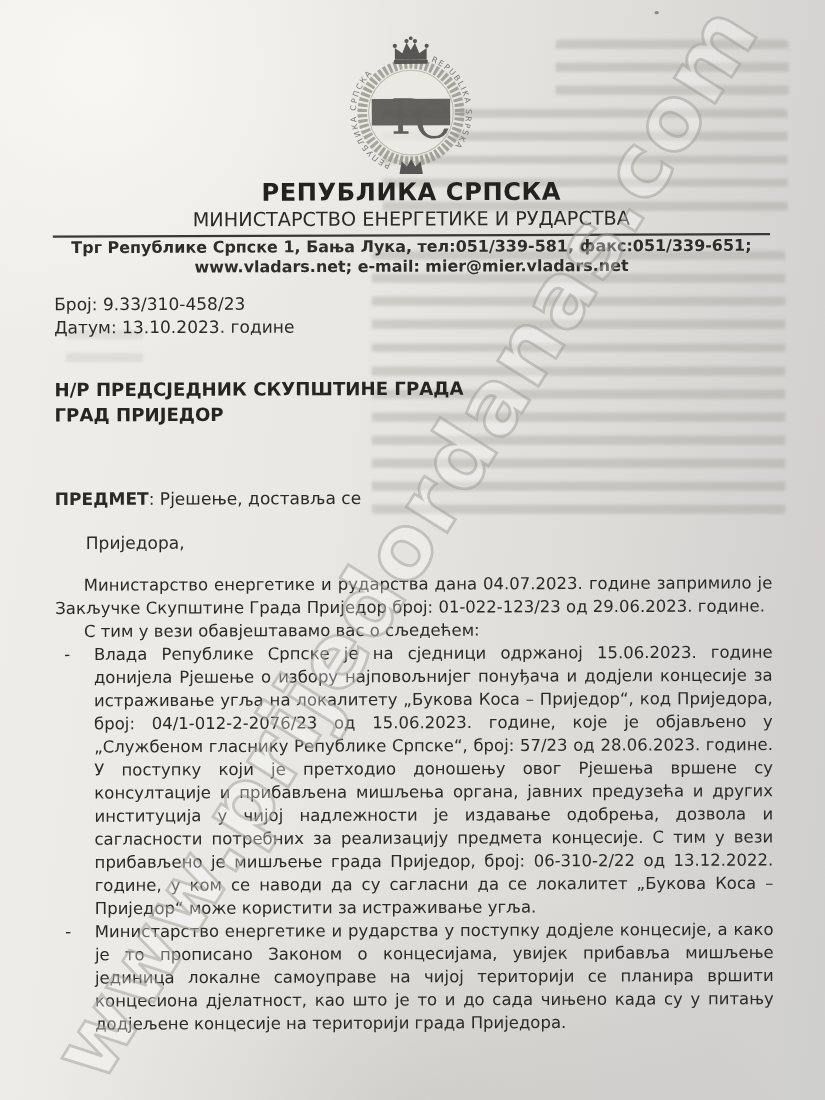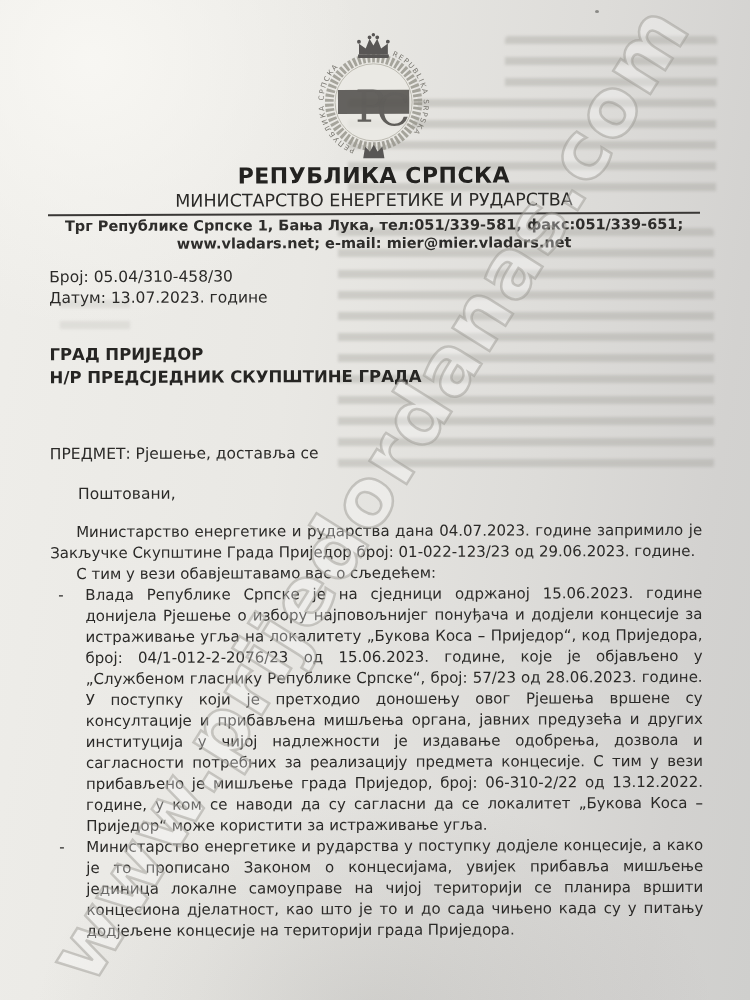--- a/index.html
+++ b/index.html
@@ -32,21 +32,21 @@
   .hdr-rule{position:absolute;top:213px;left:49px;width:652px;height:2px;background:#3a3836;}
   .hdr-addr1{position:absolute;top:217px;left:0;width:100%;text-align:center;
     font-size:14.5px;font-weight:bold;color:#2e2d2b;}
   .hdr-addr2{position:absolute;top:235px;left:0;width:100%;text-align:center;
     font-size:14.5px;font-weight:bold;color:#2e2d2b;}
 
   .meta{position:absolute;top:266px;left:50px;font-size:15.5px;line-height:21px;color:#2b2a28;}
   .addressee{position:absolute;top:343px;left:50px;font-size:16.5px;font-weight:bold;
     line-height:22.5px;color:#262523;}
   .subject{position:absolute;top:444px;left:50px;font-size:15.5px;color:#2b2a28;}
-  .subject .lbl{font-weight:normal;}
+  .subject .lbl{font-weight:bold;}
   .salutation{position:absolute;top:484px;left:78px;font-size:15.5px;color:#2b2a28;}
 
   .bodytext{position:absolute;top:521px;left:50px;width:652px;
     font-size:15px;line-height:21px;text-align:justify;color:#2b2a28;}
   .bodytext p{margin:0;text-indent:26px;}
   .bullet{display:flex;}
   .bullet .marker{width:35px;flex:0 0 35px;padding-left:8px;box-sizing:border-box;text-indent:0;}
   .bullet .btext{flex:1;text-align:justify;}
 
   .watermark{
@@ -108,34 +108,34 @@
       </g>
     </svg>
 
     <div class="hdr-title">РЕПУБЛИКА СРПСКА</div>
     <div class="hdr-sub">МИНИСТАРСТВО ЕНЕРГЕТИКЕ И РУДАРСТВА</div>
     <div class="hdr-rule"></div>
     <div class="hdr-addr1">Трг Републике Српске 1, Бања Лука, тел:051/339-581, факс:051/339-651;</div>
     <div class="hdr-addr2">www.vladars.net; e-mail: mier@mier.vladars.net</div>
 
     <div class="meta">
-      <div>Број: 05.04/310-458/30</div>
-      <div>Датум: 13.07.2023. године</div>
+      <div>Број: 9.33/310-458/23</div>
+      <div>Датум: 13.10.2023. године</div>
     </div>
 
     <div class="addressee">
+      <div>Н/Р ПРЕДСЈЕДНИК СКУПШТИНЕ ГРАДА</div>
       <div>ГРАД ПРИЈЕДОР</div>
-      <div>Н/Р ПРЕДСЈЕДНИК СКУПШТИНЕ ГРАДА</div>
     </div>
 
     <div class="subject">
       <span class="lbl">ПРЕДМЕТ</span><span>: Рјешење, доставља се</span>
     </div>
 
-    <div class="salutation">Поштовани,</div>
+    <div class="salutation">Приједора,</div>
 
     <div class="bodytext">
       <p>Министарство енергетике и рударства дана 04.07.2023. године запримило је Закључке Скупштине Града Приједор број: 01-022-123/23 од 29.06.2023. године.</p>
       <p>С тим у вези обавјештавамо вас о сљедећем:</p>
       <div class="bullet">
         <span class="marker">-</span>
         <span class="btext">Влада Републике Српске је на сједници одржаној 15.06.2023. године донијела Рјешење о избору најповољнијег понуђача и додјели концесије за истраживање угља на локалитету „Букова Коса – Приједор“, код Приједора, број: 04/1-012-2-2076/23 од 15.06.2023. године, које је објављено у „Службеном гласнику Републике Српске“, број: 57/23 од 28.06.2023. године. У поступку који је претходио доношењу овог Рјешења вршене су консултације и прибављена мишљења органа, јавних предузећа и других институција у чијој надлежности је издавање одобрења, дозвола и сагласности потребних за реализацију предмета концесије. С тим у вези прибављено је мишљење града Приједор, број: 06-310-2/22 од 13.12.2022. године, у ком се наводи да су сагласни да се локалитет „Букова Коса – Приједор“ може користити за истраживање угља.</span>
       </div>
       <div class="bullet">
         <span class="marker">-</span>

